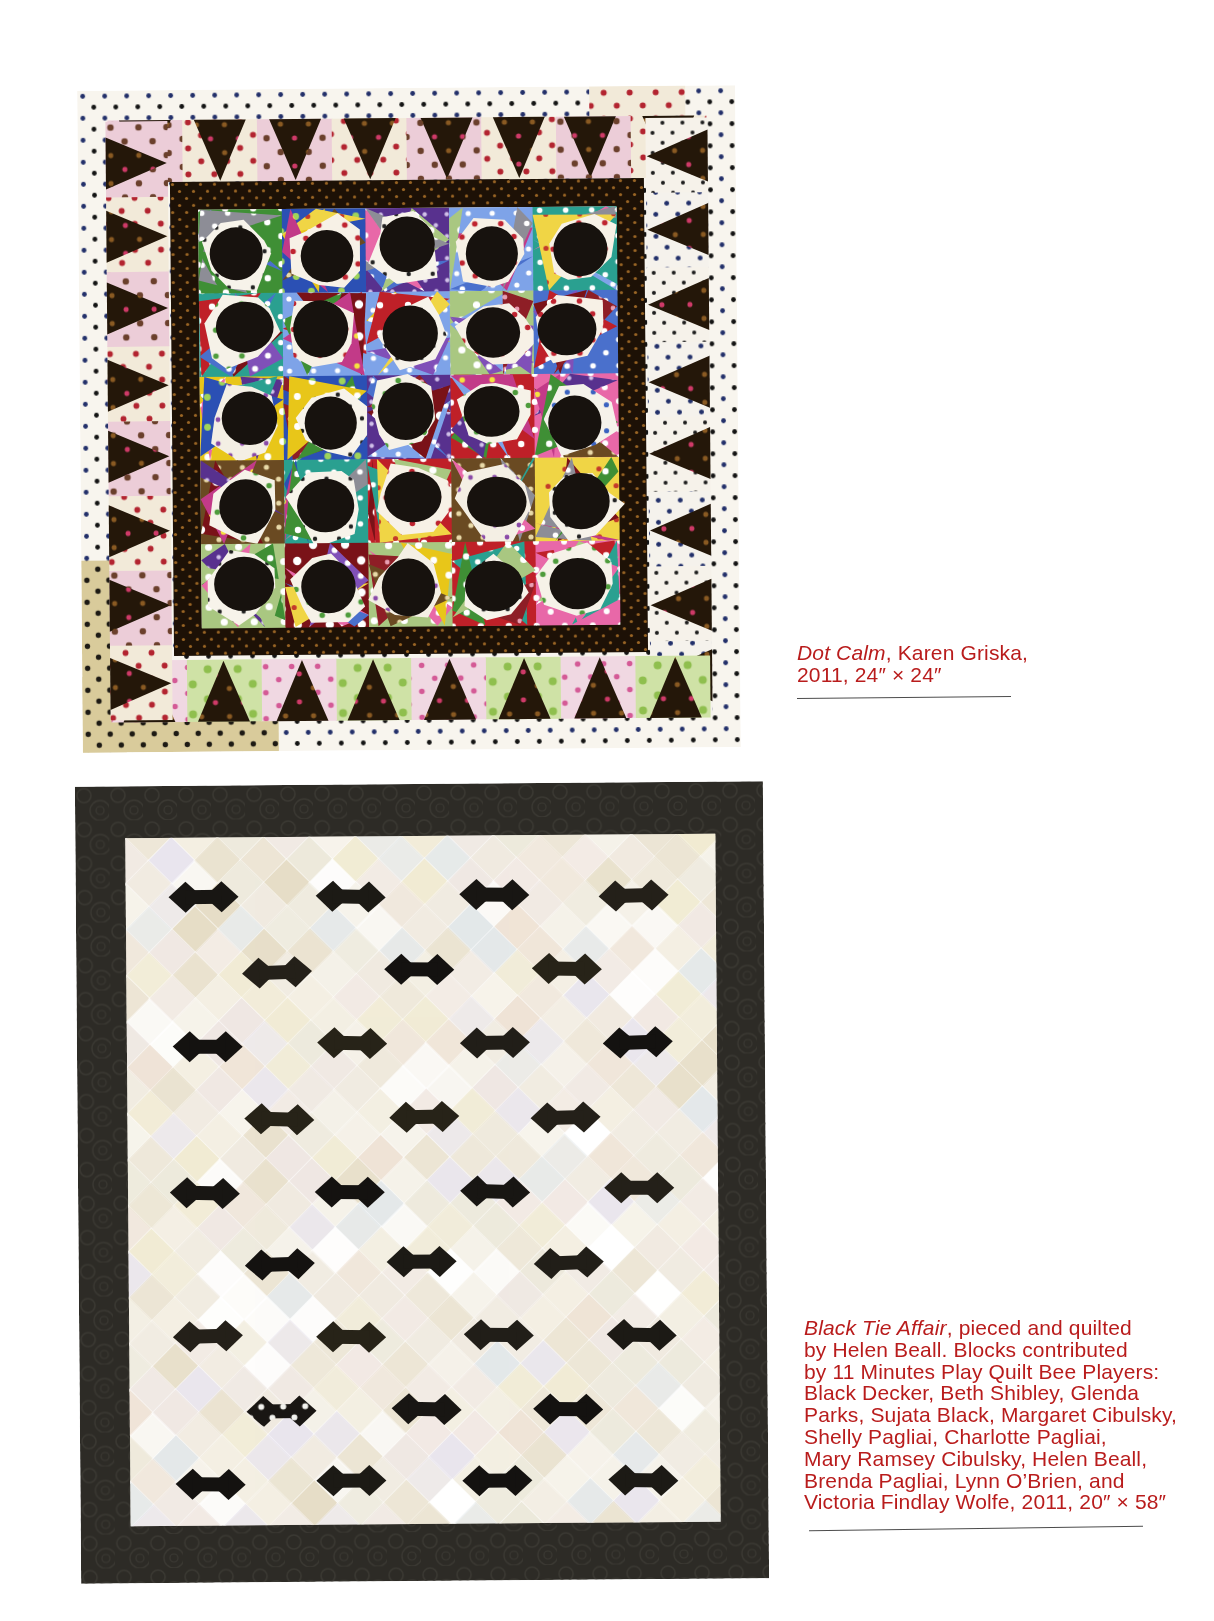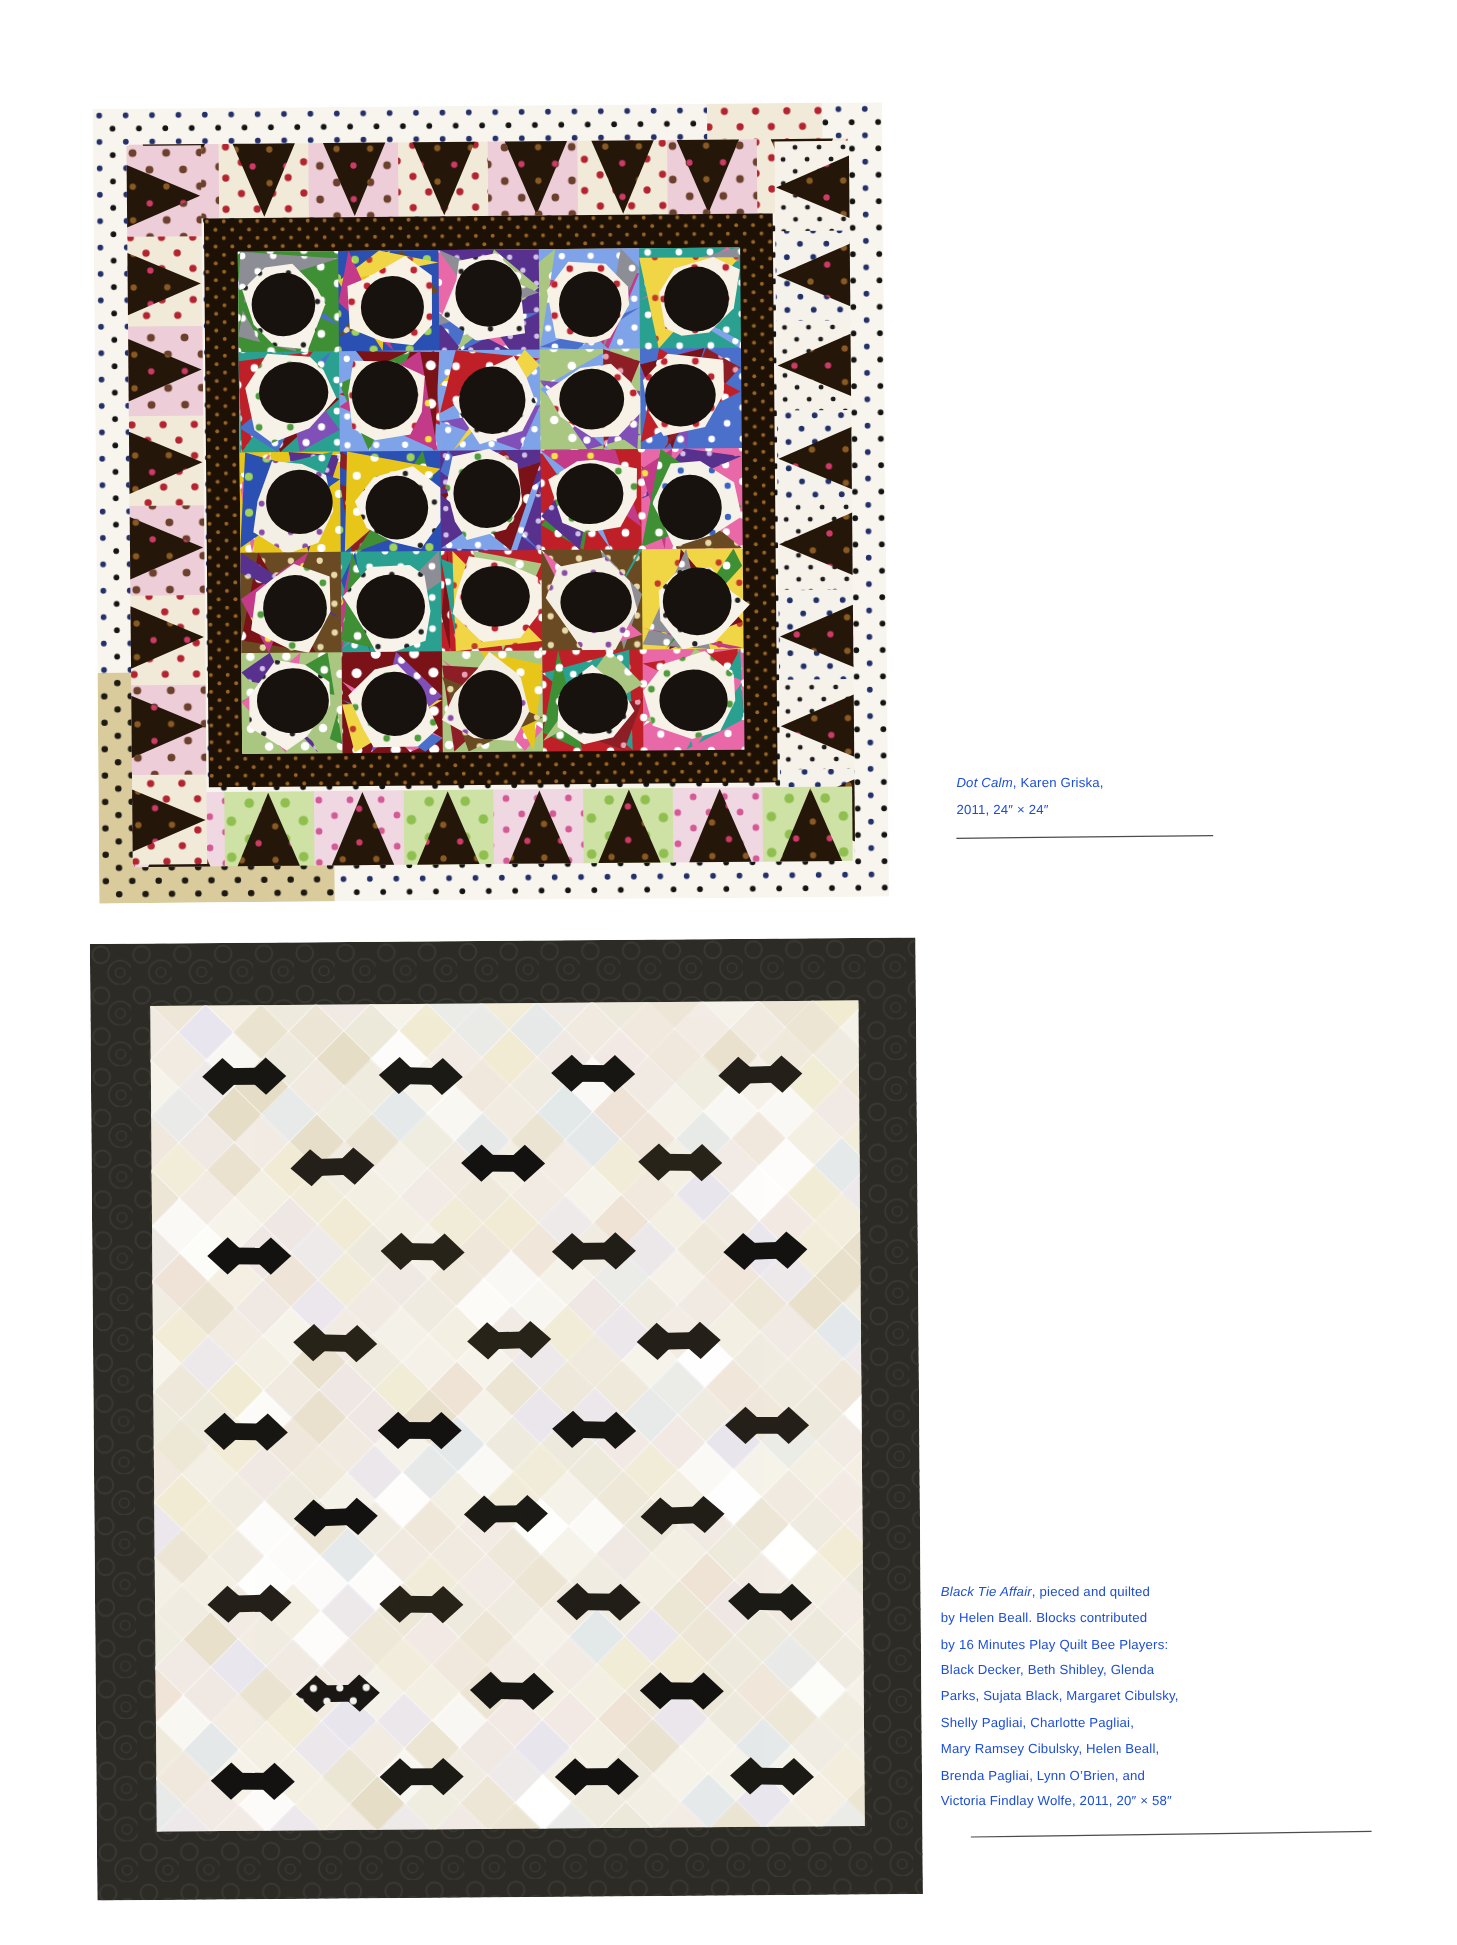--- a/index.html
+++ b/index.html
@@ -2,25 +2,25 @@
 <html><head>
 <meta charset="utf-8">
 <style>
   html,body{margin:0;padding:0}
   body{width:1214px;height:1621px;background:#ffffff;position:relative;overflow:hidden;
        font-family:"Liberation Sans",sans-serif;}
   figure{position:absolute;margin:0;padding:0}
   .quilt-top{left:80px;top:88px;width:658px;height:662px;transform:rotate(-0.5deg)}
   .quilt-bottom{left:78px;top:784px;width:688px;height:797px;transform:rotate(-0.45deg)}
   svg{display:block;width:100%;height:100%}
-  .caption{position:absolute;color:#1d4ed8;font-size:11px;letter-spacing:0.15px}
+  .caption{position:absolute;color:#b91c1c;font-size:21px;letter-spacing:0.15px}
   .caption .cap-line{white-space:nowrap}
   .caption em{font-style:italic}
   .caption-1{left:797px;top:642px;line-height:22px}
-  .caption-2{left:784px;top:1317px;line-height:21.8px}
+  .caption-2{left:804px;top:1317px;line-height:21.8px}
   .cap-rule{position:absolute;height:0;border-top:1.6px solid #4c4c4c}
   .rule-1{left:797px;top:697px;width:214px;transform:rotate(-0.6deg)}
   .rule-2{left:809px;top:1528px;width:334px;transform:rotate(-0.8deg)}
 </style>
 </head>
 <body>
 
 <figure class="quilt-top">
   <svg id="dotcalm-svg" viewBox="0 0 658 662" preserveAspectRatio="none">
       <defs>
@@ -1108,21 +1108,21 @@
         <polygon points="564.0319310765714,697.9253802611082 581.0319310765714,682.4253802611082 598.0319310765714,697.9253802611082 581.0319310765714,713.4253802611082" fill="#1c1a15"></polygon>
         <rect x="545.0319310765714" y="690.9253802611082" width="36" height="14" fill="#1c1a15"></rect>
       </g>
     </svg>
 </figure>
 
 <div class="caption caption-2">
   <div class="cap-line"><em>Black Tie Affair</em><span>, pieced and quilted</span></div>
   <div id="bt-lines">
       <div class="cap-line">by Helen Beall. Blocks contributed</div>
-      <div class="cap-line">by 16 Minutes Play Quilt Bee Players:</div>
+      <div class="cap-line">by 11 Minutes Play Quilt Bee Players:</div>
       <div class="cap-line">Black Decker, Beth Shibley, Glenda</div>
       <div class="cap-line">Parks, Sujata Black, Margaret Cibulsky,</div>
       <div class="cap-line">Shelly Pagliai, Charlotte Pagliai,</div>
       <div class="cap-line">Mary Ramsey Cibulsky, Helen Beall,</div>
       <div class="cap-line">Brenda Pagliai, Lynn O’Brien, and</div>
       <div class="cap-line">Victoria Findlay Wolfe, 2011, 20″ × 58″</div>
     </div>
 </div>
 <div class="cap-rule rule-2"></div>
 

